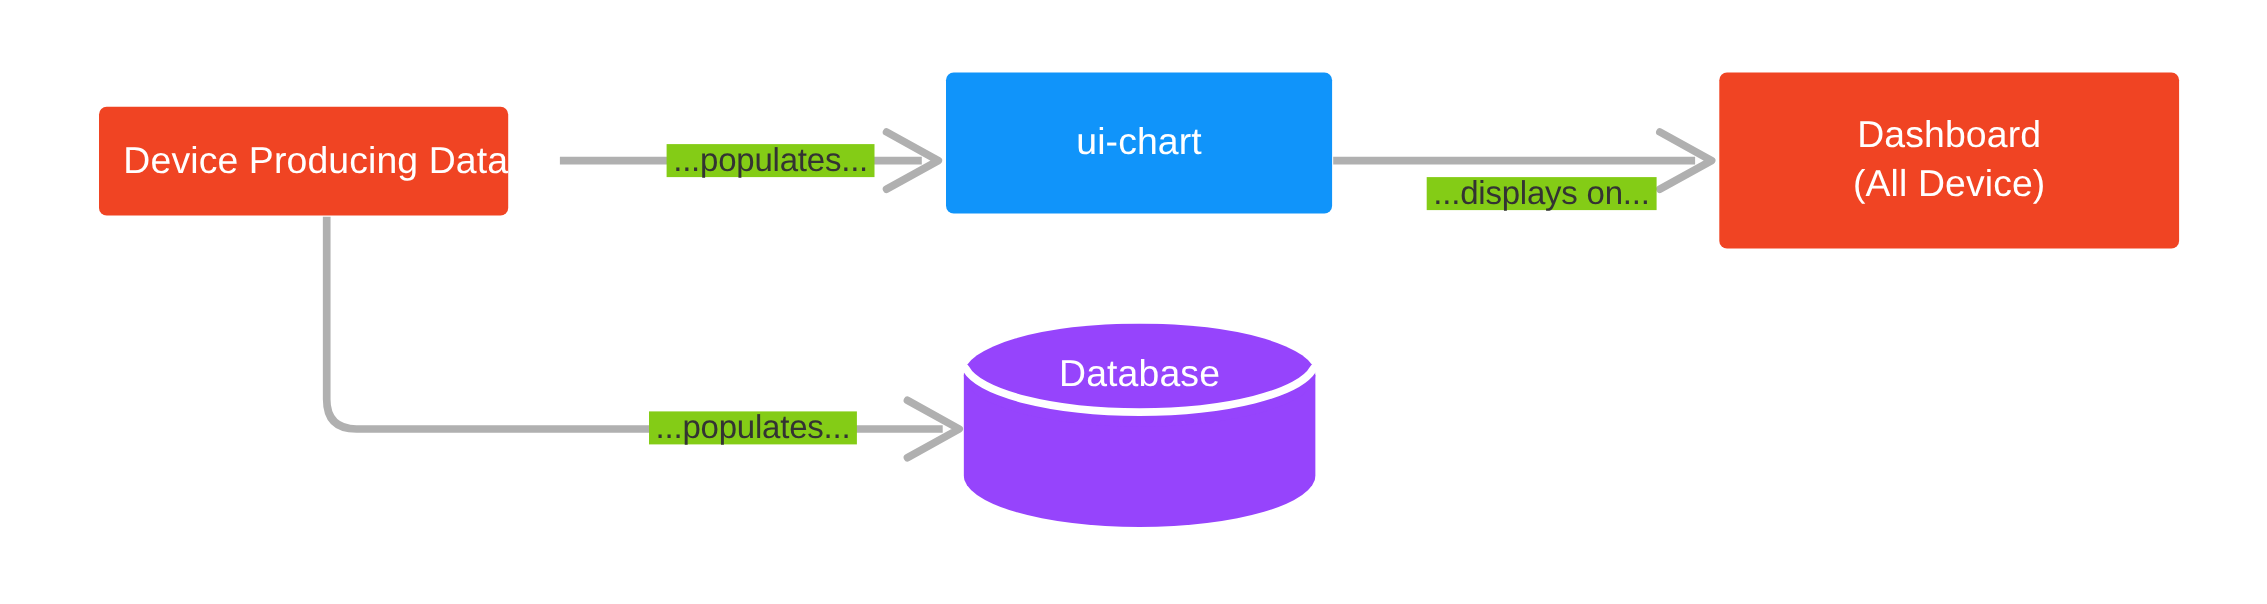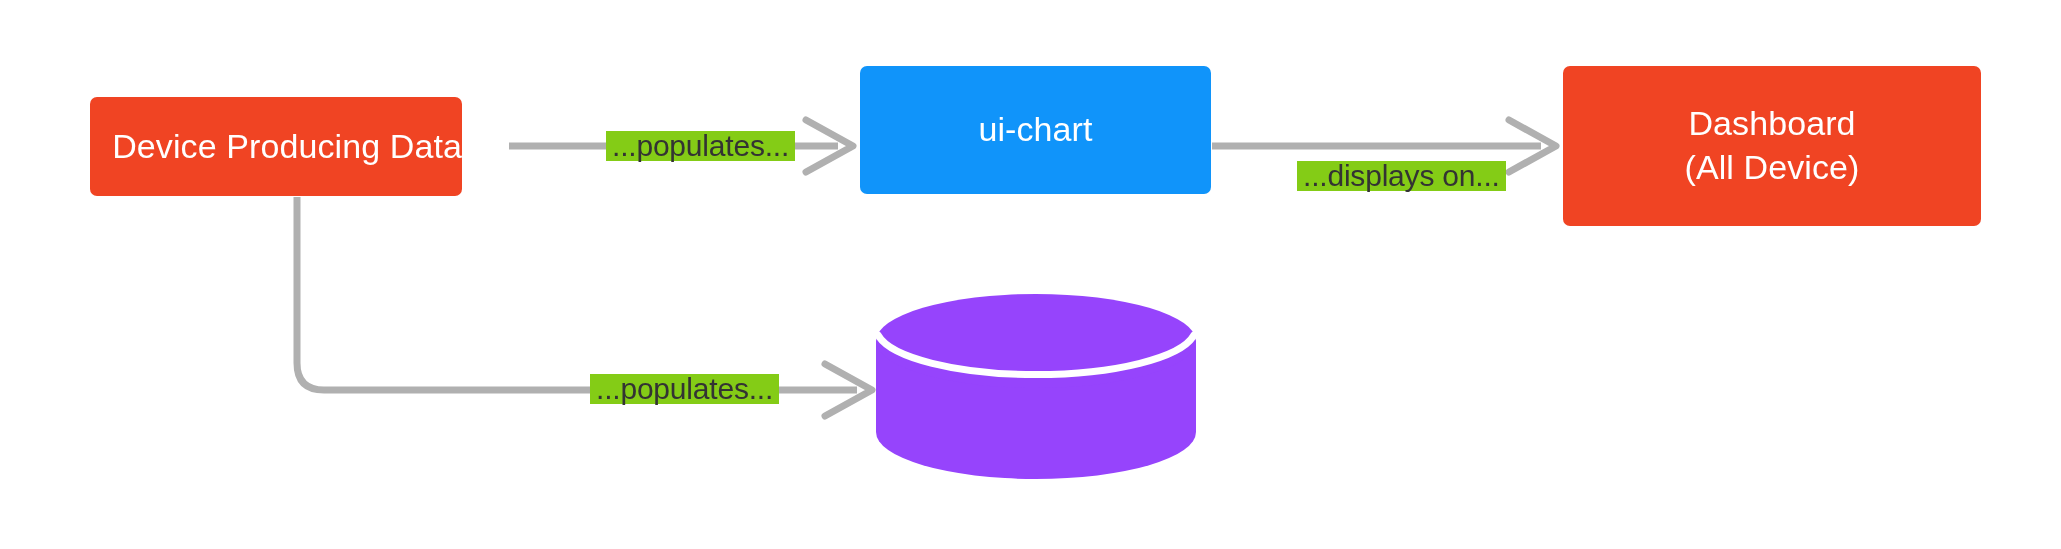--- a/index.html
+++ b/index.html
@@ -163,15 +163,16 @@
 
   <div id="node-database">
     <svg class="cyl-svg" viewBox="0 0 320 185" width="320" height="185" xmlns="http://www.w3.org/2000/svg">
 
       <path d="M 0 47 L 0 138 A 160 47 0 0 0 320 138 L 320 47 Z" fill="#9644fc"></path>
 
       <ellipse cx="160" cy="47" rx="160" ry="47" fill="#9644fc"></ellipse>
 
       <path d="M 2 41 A 160 47 0 0 0 318 41" fill="none" stroke="#ffffff" stroke-width="7" stroke-linecap="round"></path>
     </svg>
+    <div class="cyl-label">Database</div>
   </div>
 
 </div>
 
 </body></html>

